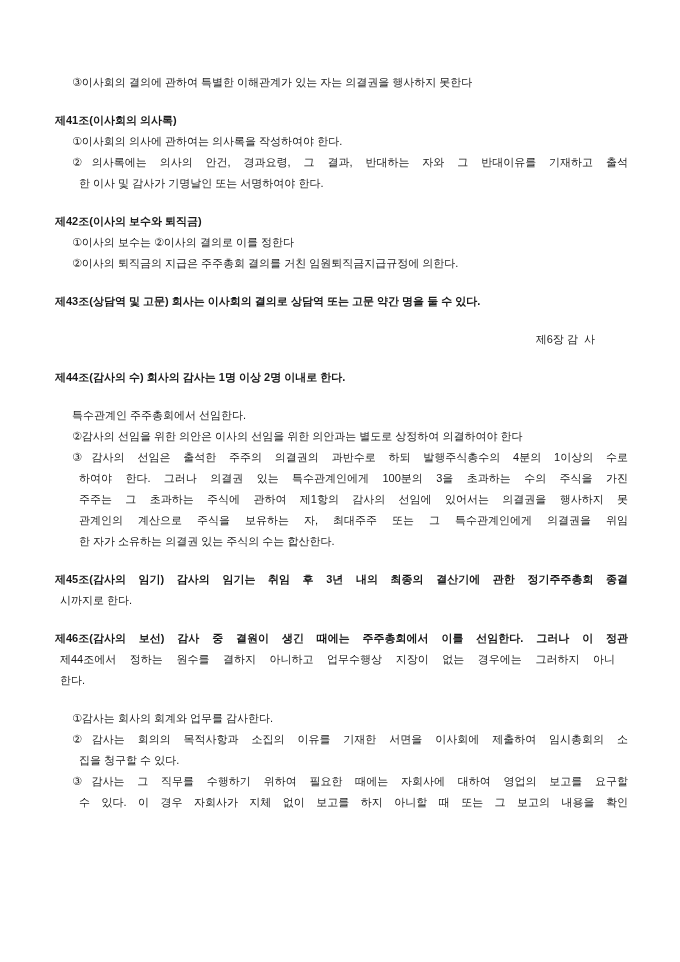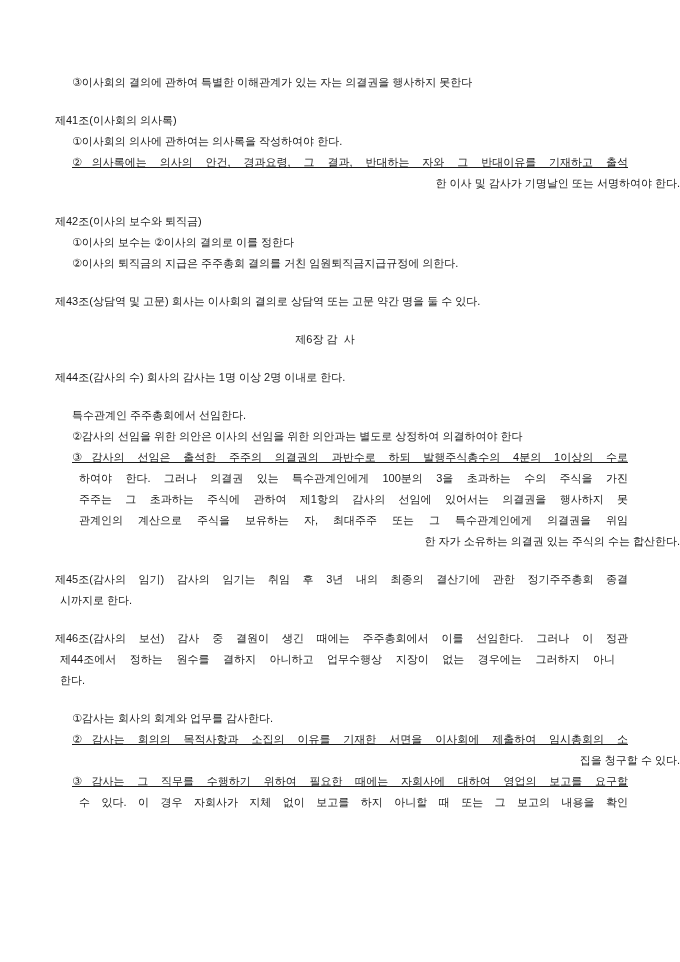--- a/index.html
+++ b/index.html
@@ -21,37 +21,37 @@
   }
   .ln {
     line-height: 21px;
     min-height: 21px;
     letter-spacing: 0;
   }
   .block { margin: 0; }
   .block.gap { margin-top: 17px; }
 
   
-  .a   { margin-left: 55px; }   
+  .a   { margin-left: 55px; font-weight: bold; }   
   .i   { margin-left: 72px; }   
-  .c   { margin-left: 79px; text-align: right; }   
+  .c   { margin-left: 79px; }   
   .ac  { margin-left: 60px; }   
 
   
   .j        { text-align: justify; text-align-last: justify; }
   .a.j      { width: 573px; }
-  .i.j      { width: 556px; text-decoration: underline; }
+  .i.j      { width: 556px; }
   .c.j      { width: 549px; }
   .ac.j     { width: 555px; }
 
   
   .ch {
     margin-left: 55px;
     width: 540px;
-    text-align: center;
+    text-align: right;
     white-space: pre;
   }
 </style>
 </head>
 <body>
 
 <div class="page">
 
   <div class="block">
     <div class="ln i">③이사회의 결의에 관하여 특별한 이해관계가 있는 자는 의결권을 행사하지 못한다</div>

